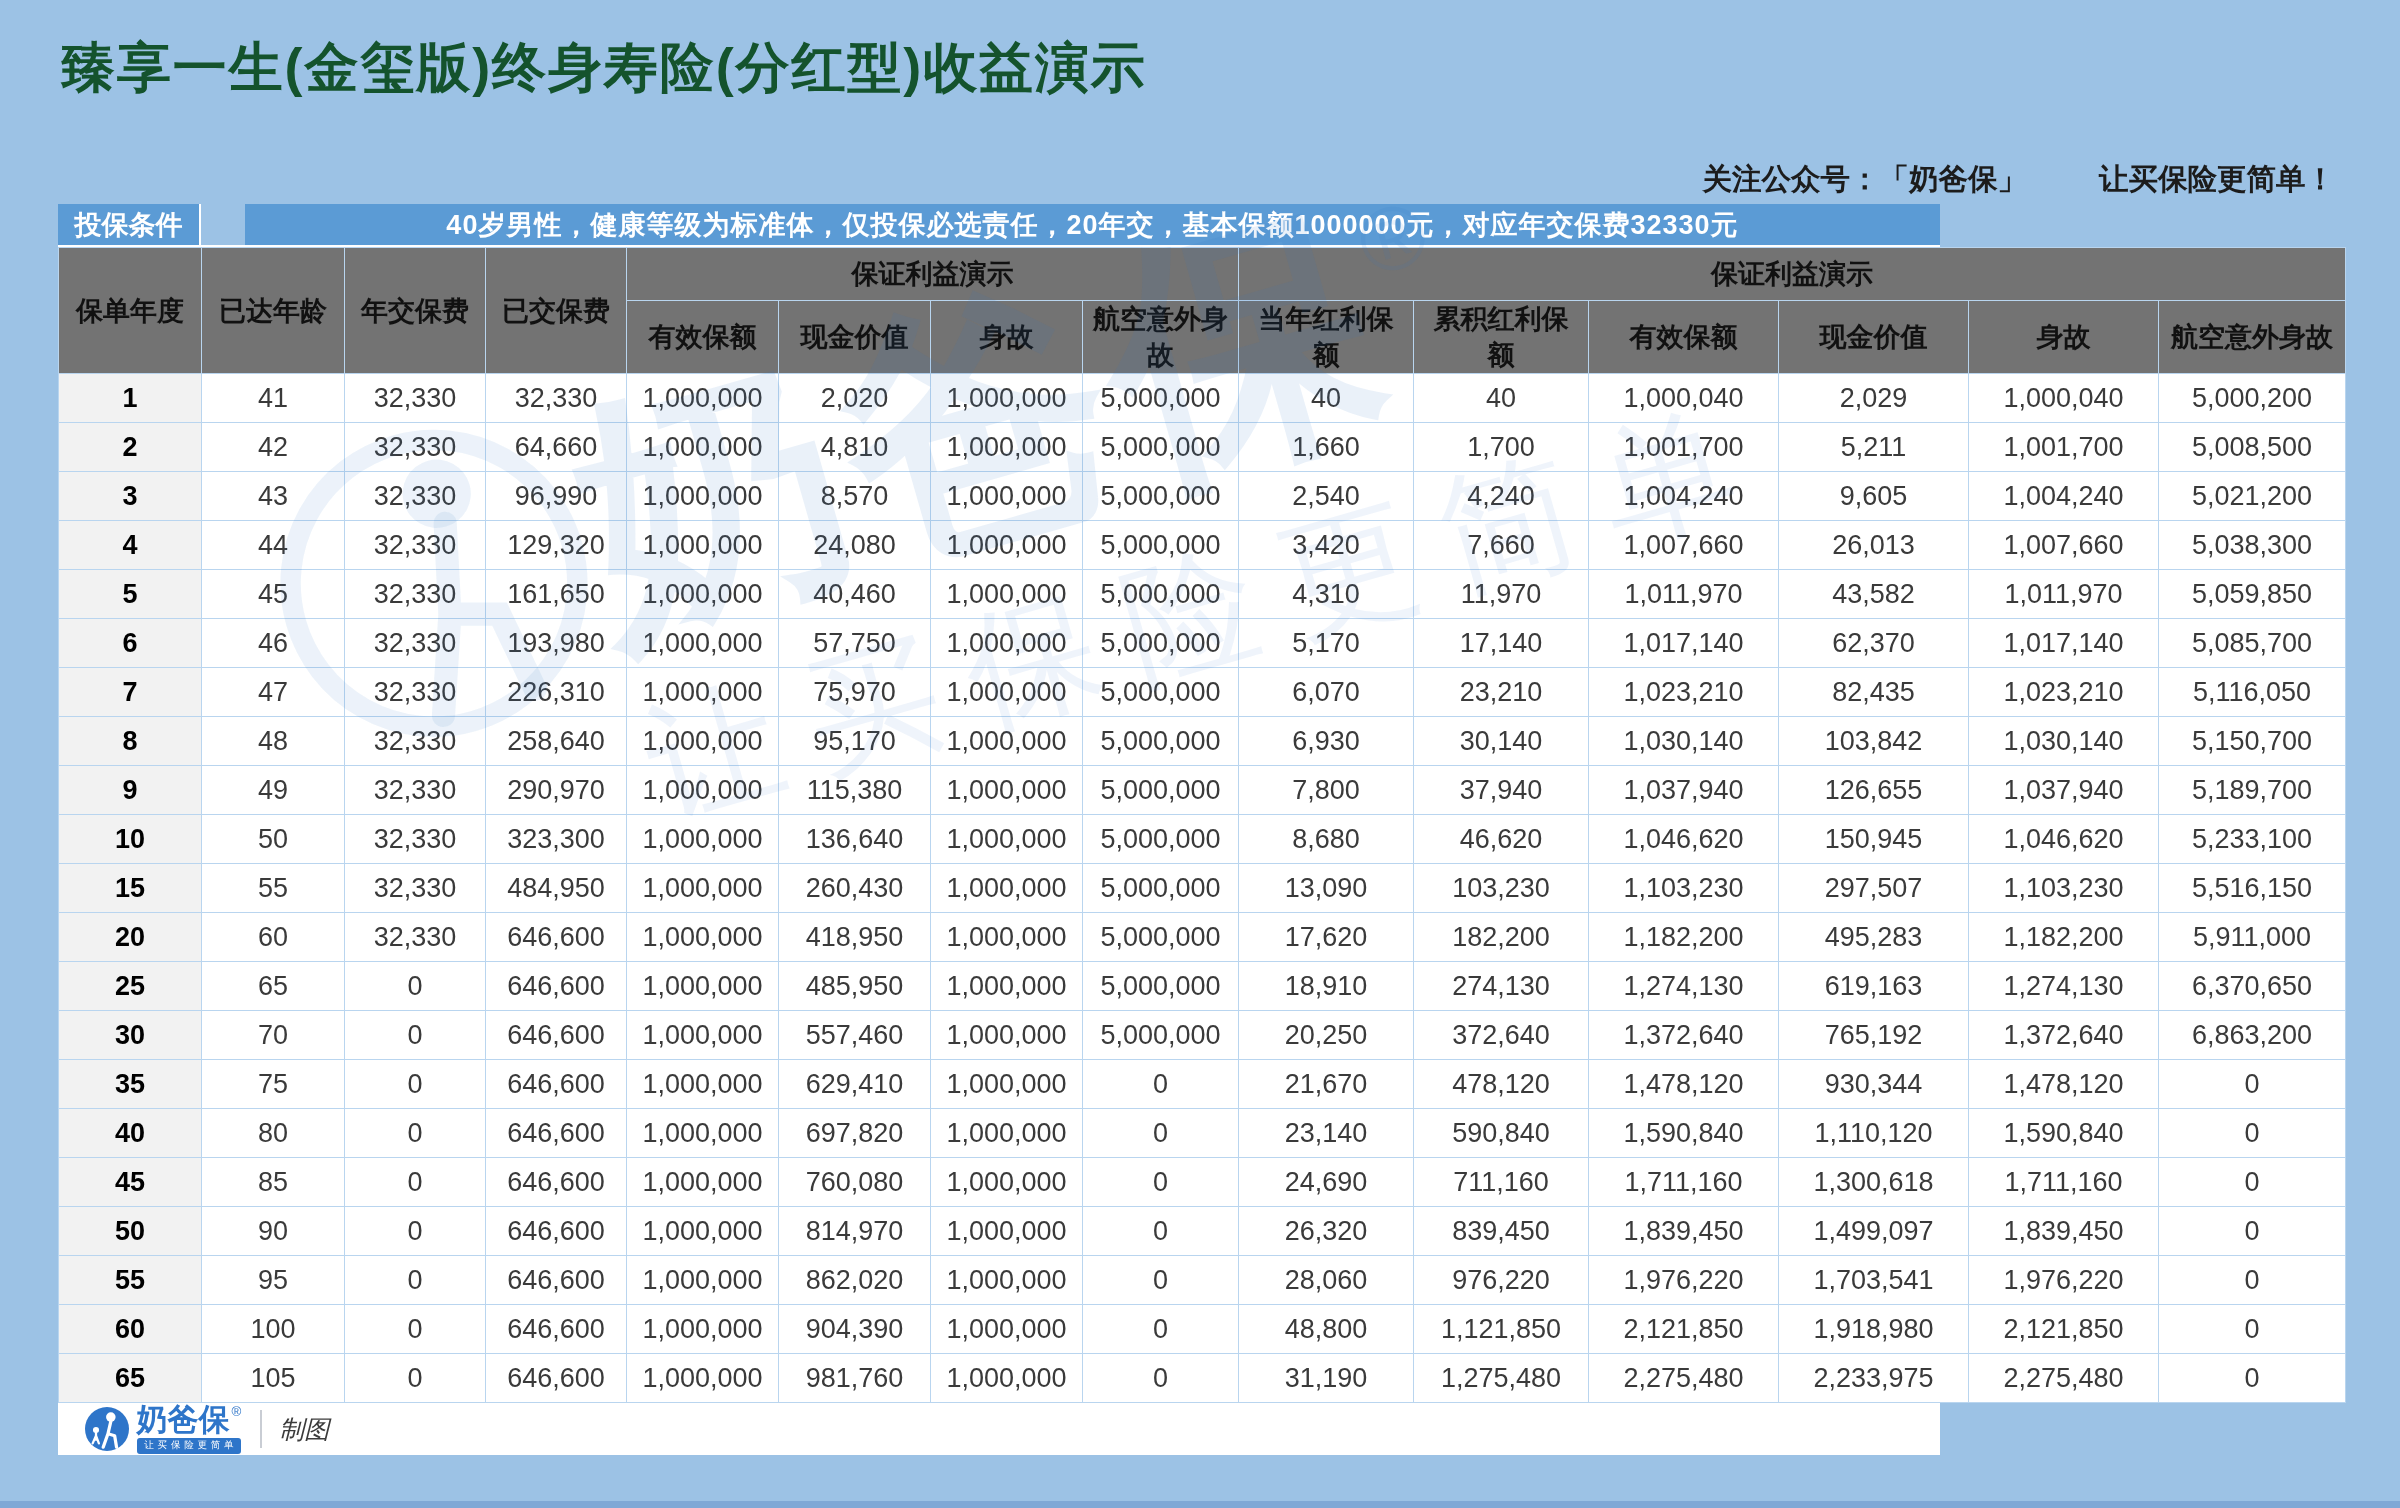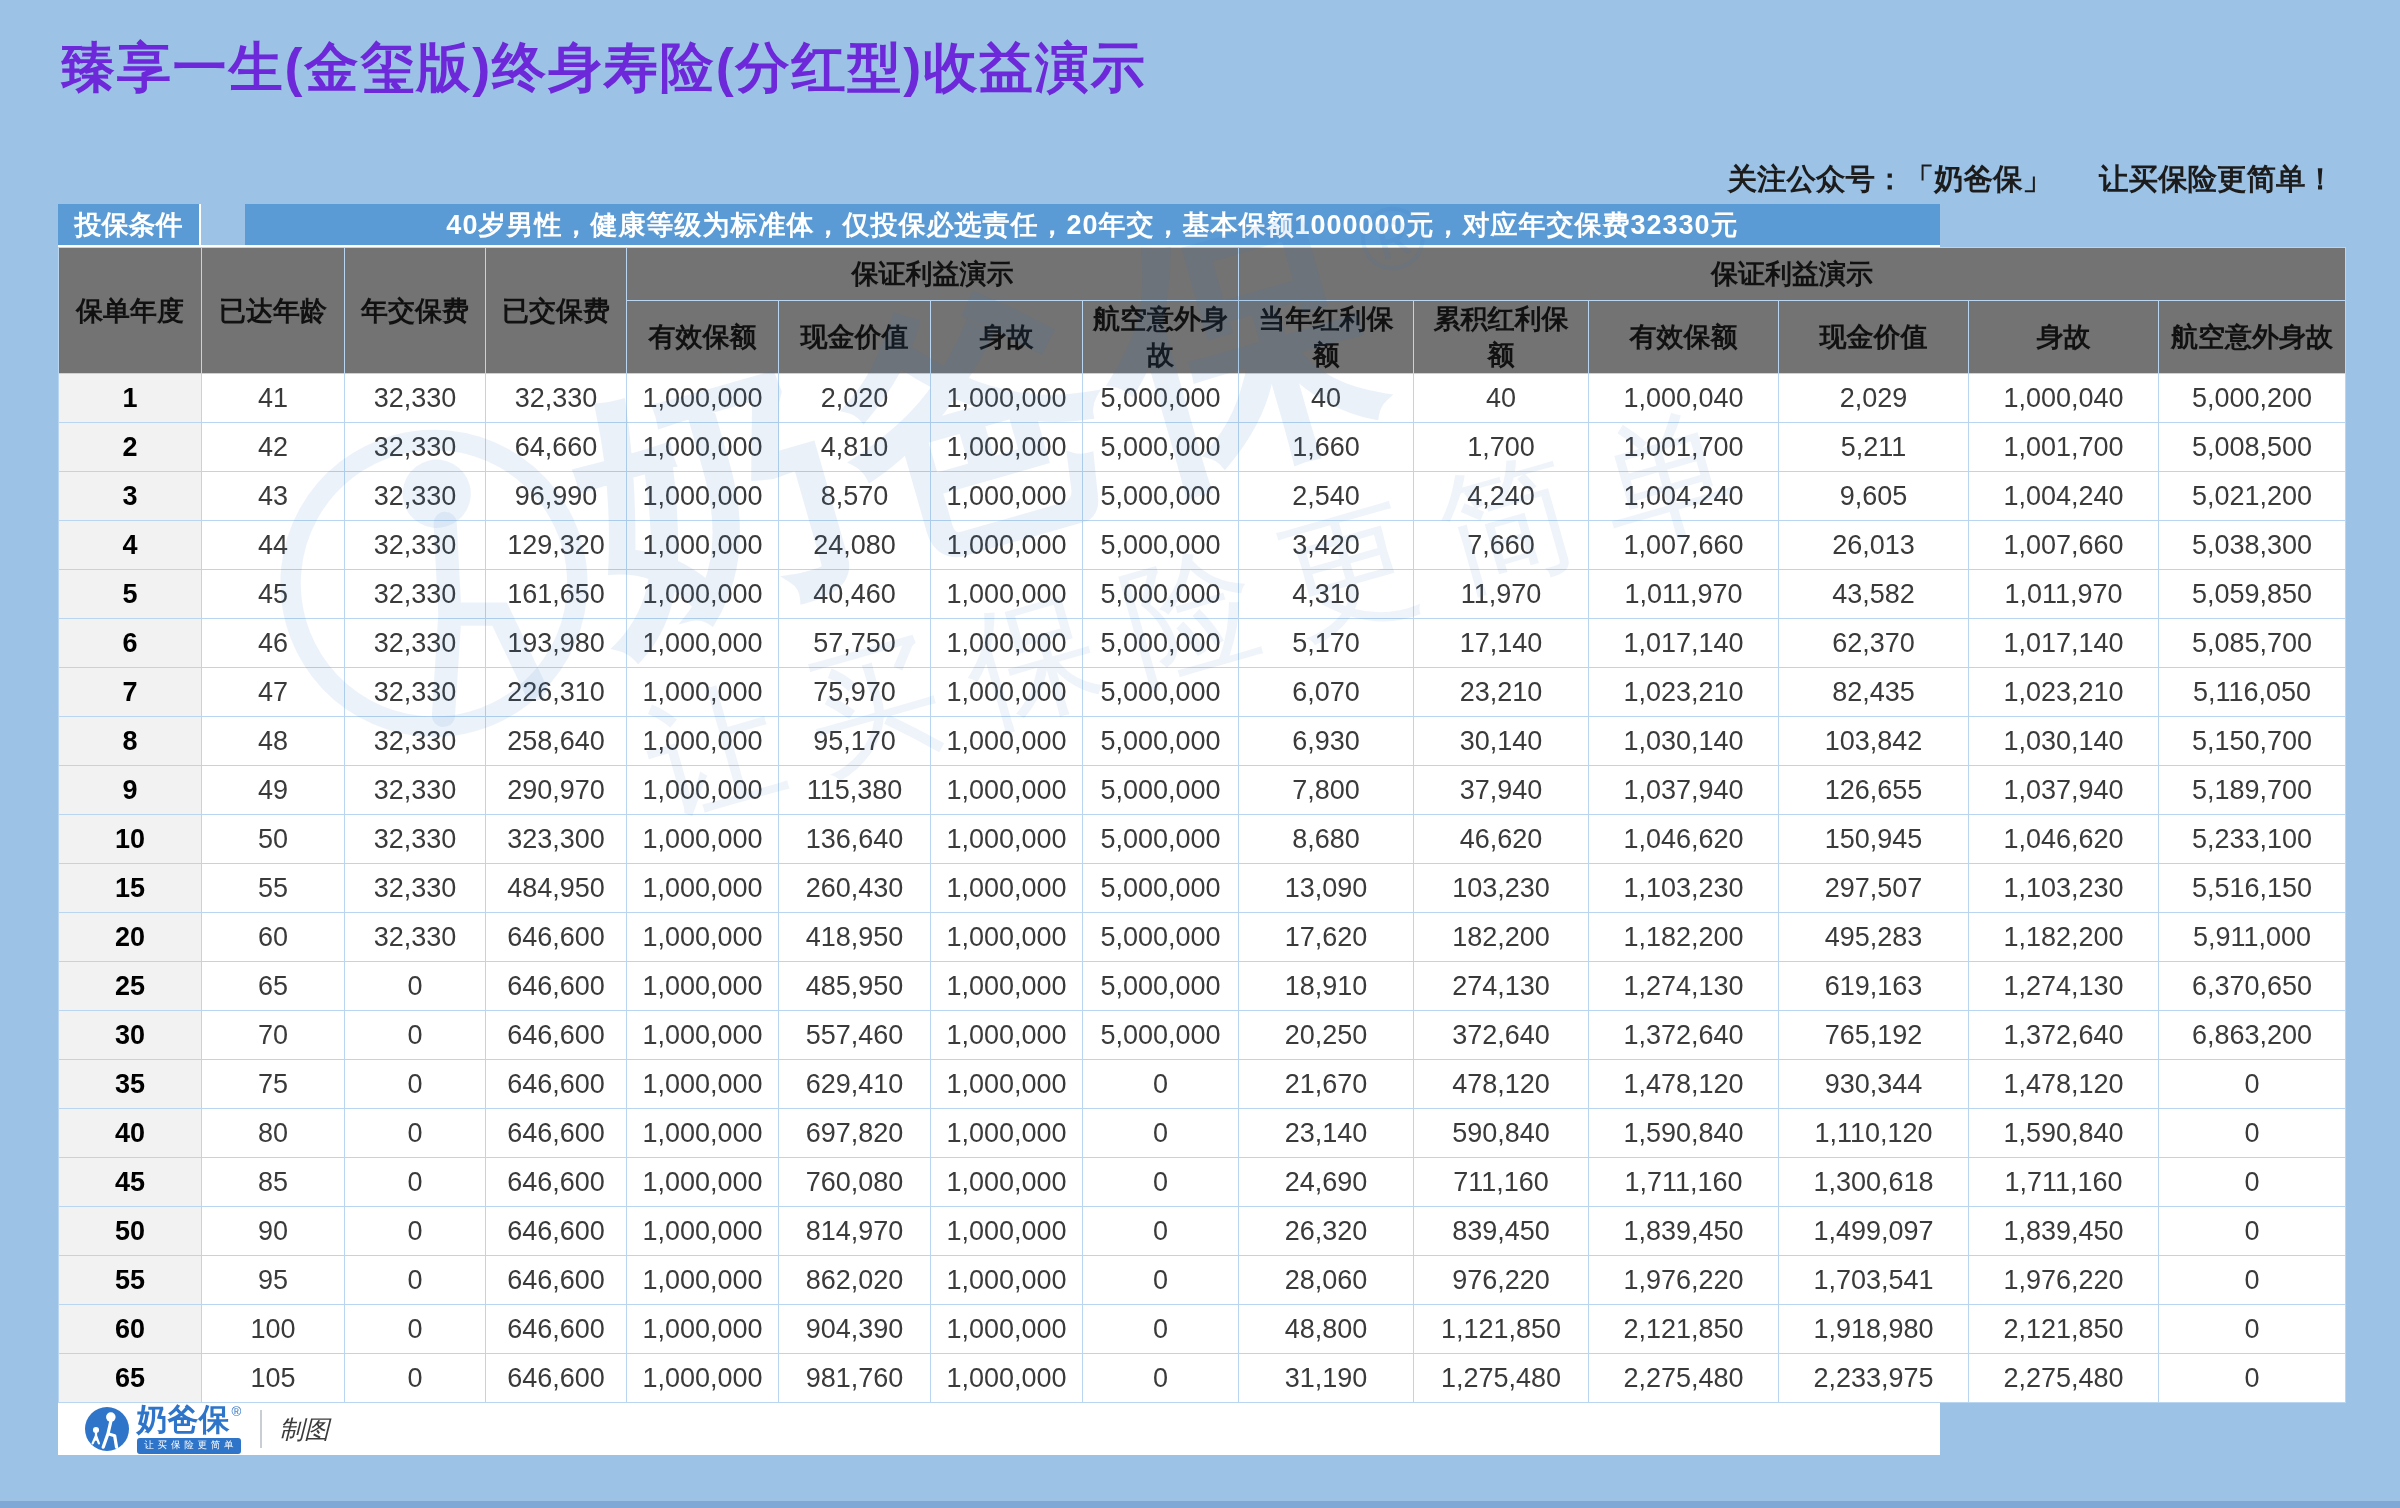--- a/index.html
+++ b/index.html
@@ -6,28 +6,28 @@
   html,body { width:2401px; height:1508px; }
   body { font-family:"Liberation Sans","DejaVu Sans",sans-serif; }
 
   .page {
     position:relative; width:2401px; height:1508px;
     background:#9CC2E5; overflow:hidden;
   }
 
   .main-title {
     position:absolute; left:61px; top:32px;
-    font-size:54px; font-weight:bold; color:#6d28d9; letter-spacing:1.9px;
+    font-size:54px; font-weight:bold; color:#14532d; letter-spacing:1.9px;
   }
 
   .follow-line {
     position:absolute; right:66px; top:160px;
     font-size:29.5px; font-weight:bold; color:#1C1C1C; white-space:nowrap;
   }
-  .follow-line .slogan { margin-left:47px; }
+  .follow-line .slogan { margin-left:72px; }
 
   .sheet { position:absolute; left:58px; top:204px; width:1882px; }
 
   .cond-row { display:flex; height:43px; border-bottom:2.9px solid #FFFFFF; }
   .cond-label {
     width:143px; background:#5B9BD5; color:#fff; font-weight:bold; font-size:27px;
     display:flex; align-items:center; justify-content:center;
     border-right:2.9px solid #FFFFFF; flex:0 0 143px;
   }
   .cond-text {

